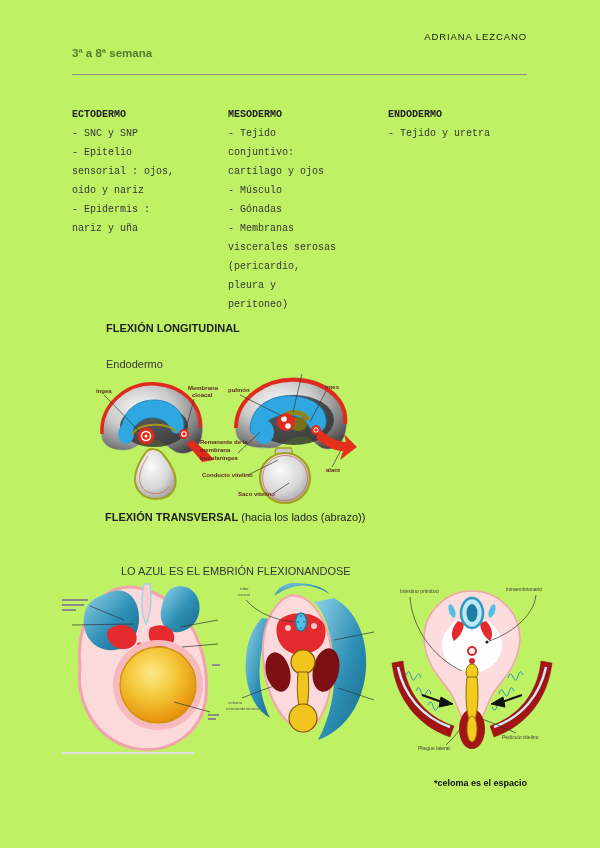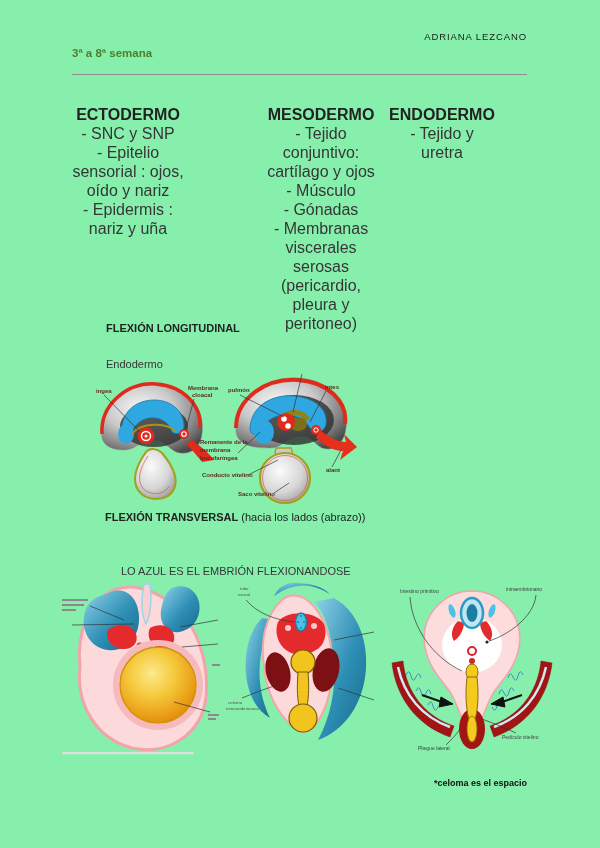--- a/index.html
+++ b/index.html
@@ -1,24 +1,24 @@
 <!DOCTYPE html>
 <html><head>
 <meta charset="utf-8">
 <style>
   html,body{margin:0;padding:0;background:#ffffff;}
-  .page{position:relative;width:600px;height:848px;background:#86efac;overflow:hidden;
-        font-family:"Liberation Sans",sans-serif;color:#333;text-align:center;}
+  .page{position:relative;width:600px;height:848px;background:#bef264;overflow:hidden;
+        font-family:"Liberation Sans",sans-serif;color:#333;}
   .author{position:absolute;top:31px;right:73px;font-size:9.5px;letter-spacing:0.9px;color:#1a1a1a;}
   .week-title{position:absolute;top:47px;left:72px;font-size:11.5px;font-weight:bold;color:#4e7e2d;}
   .rule{position:absolute;top:74px;left:72px;right:73px;border-top:1.3px solid #8c8c8c;}
-  .col{position:absolute;top:105px;font-size:16px;line-height:19px;color:#363636;}
+  .col{position:absolute;top:105px;font-size:10px;line-height:19px;color:#363636;font-family:Liberation Mono, monospace;}
   .col .ttl{font-weight:bold;color:#222;}
   .c1{left:72px;width:112px;}
-  .c2{left:228px;width:114px;margin-left:36px;}
+  .c2{left:228px;width:114px;}
   .c3{left:388px;width:108px;}
   .h11{position:absolute;top:316px;left:70px;font-size:12.5px;font-weight:bold;color:#222;}
   .flex-long{position:absolute;top:322px;left:106px;font-size:11px;font-weight:bold;color:#222;}
   .endo-note{position:absolute;top:358px;left:106px;font-size:11px;color:#363636;}
   .flex-trans{position:absolute;top:511px;left:105px;font-size:11px;color:#222;}
   .flex-trans b{font-weight:bold;}
   .blue-note{position:absolute;top:529px;left:121px;font-size:11px;color:#363636;margin-top:36px;}
   .footnote{position:absolute;top:778px;left:434px;font-size:9px;font-weight:bold;color:#111;}
   svg{position:absolute;overflow:visible;}
   .fig1{left:88px;top:372px;}

